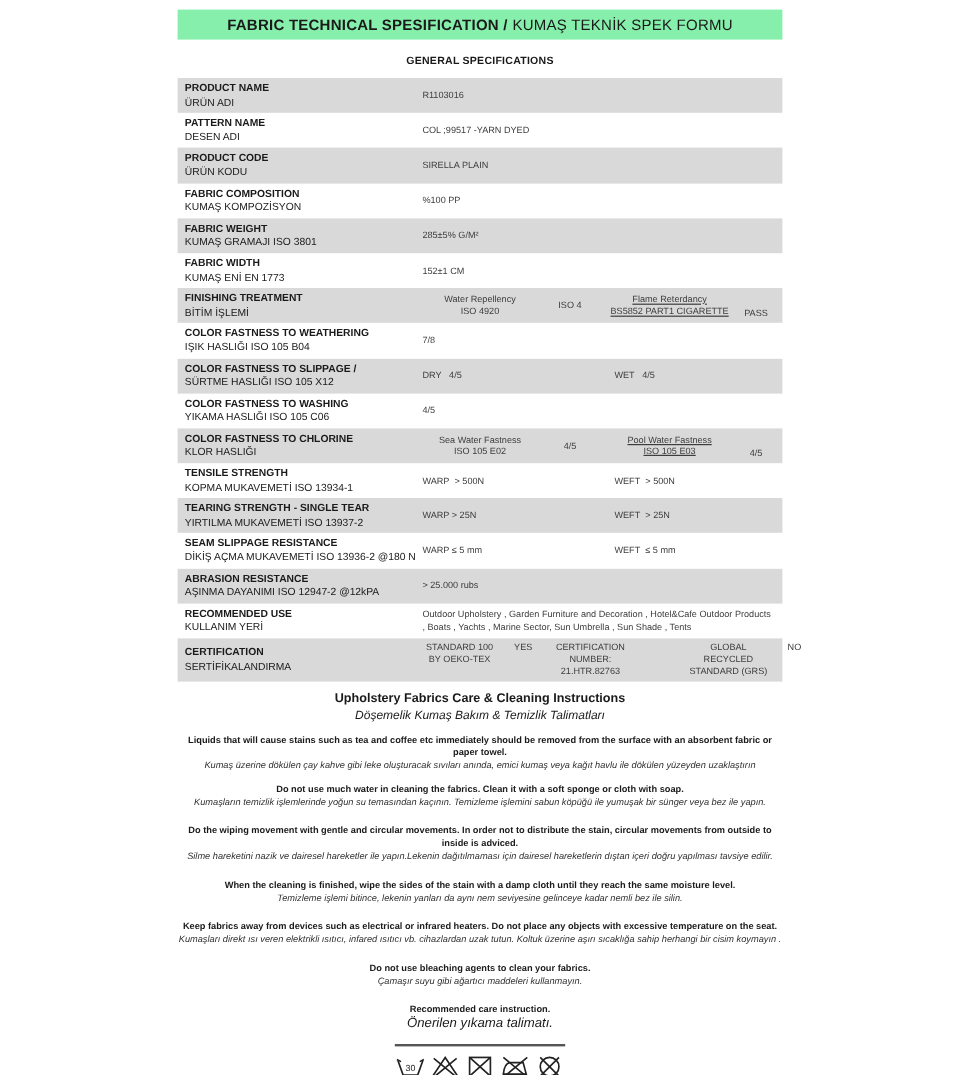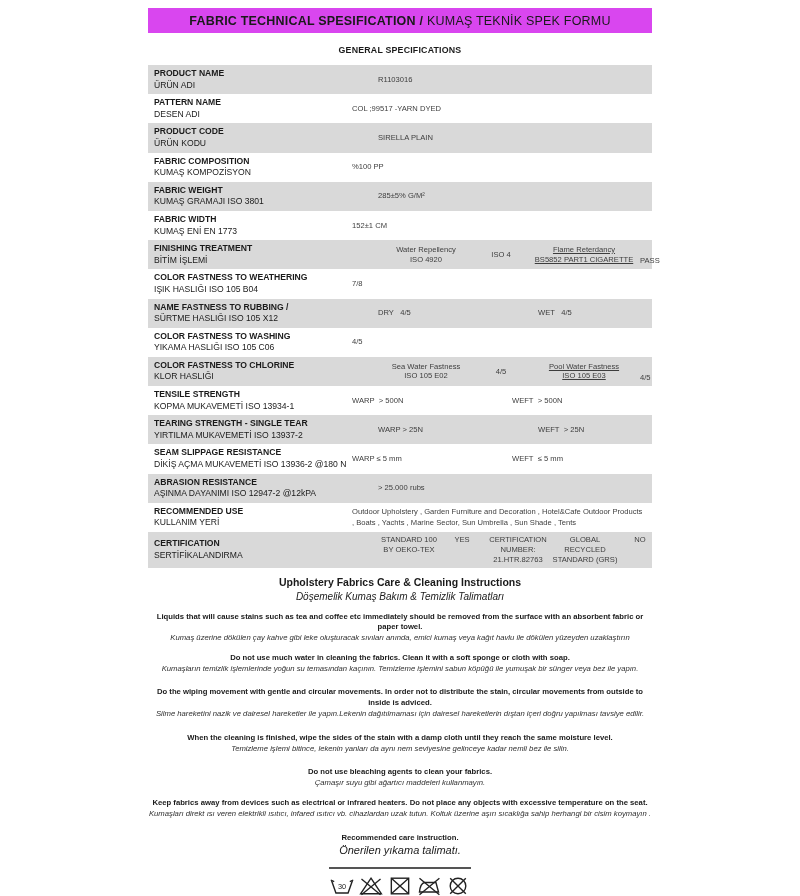--- a/index.html
+++ b/index.html
@@ -4,48 +4,48 @@
 <style>
   html,body{margin:0;padding:0;}
   body{
     width:800px;height:896px;background:#ffffff;overflow:hidden;
     font-family:"Liberation Sans",sans-serif;color:#1a1a1a;
     -webkit-font-smoothing:antialiased;
   }
   .page{width:504px;margin:0 auto;padding-top:8px;}
   
   .titlebar{
-    background:#d946ef;height:25px;display:flex;align-items:center;justify-content:center;
+    background:#86efac;height:25px;display:flex;align-items:center;justify-content:center;
     font-size:12.5px;letter-spacing:.2px;white-space:nowrap;
   }
   .titlebar .b{font-weight:bold;margin-right:4px;}
   .gen-head{
     text-align:center;font-weight:bold;font-size:8.8px;margin:12px 0 10px 0;letter-spacing:.2px;
   }
   
   .row{
     display:flex;min-height:29px;box-sizing:border-box;padding:3px 6px 3px 6px;align-items:center;
   }
-  .row.gray{background:#d9d9d9;gap:26px;}
+  .row.gray{background:#d9d9d9;}
   .lab{width:198px;flex:0 0 198px;line-height:1.35;}
   .lab .en{font-weight:bold;font-size:8.6px;}
   .lab .tr{font-size:8.6px;}
   .vals{flex:1;display:flex;align-items:center;font-size:7.6px;color:#3d3d3d;line-height:1.3;}
   .vals.single span{display:block;}
   .vals.pair span:first-child{width:160px;flex:0 0 160px;}
   .cells{justify-content:flex-start;}
   .cell{text-align:center;}
   .c1{width:96px;flex:0 0 96px;}
   .c2{width:54px;flex:0 0 54px;}
   .c3{width:112px;flex:0 0 112px;text-decoration:underline;}
   .c4{flex:1;margin-top:12px;}
   .k1{width:62px;flex:0 0 62px;}
   .k2{width:44px;flex:0 0 44px;}
   .k3{width:68px;flex:0 0 68px;}
-  .k4{width:66px;flex:0 0 66px;}
+  .k4{width:66px;flex:0 0 66px;margin-left:48px;}
   .k5{width:44px;flex:0 0 44px;}
   .vals .wrapval{line-height:1.45;}
   
   .care{margin-top:8px;text-align:center;}
   .care-title{font-weight:bold;font-size:10.5px;margin-bottom:3px;}
   .care-sub{font-style:italic;font-size:10px;margin-bottom:10px;}
   .cb{margin-bottom:9px;line-height:1.4;}
   .cb .en{font-weight:bold;font-size:7.7px;}
   .cb .tr{font-style:italic;font-size:7.7px;color:#2e2e2e;}
   .cb.sp{margin-bottom:13px;}
@@ -148,21 +148,21 @@
     <div class="lab">
         <div class="en">COLOR FASTNESS TO WEATHERING</div>
         <div class="tr">IŞIK HASLIĞI ISO 105 B04</div>
       </div>
     <div class="vals single">
         <span>7/8</span>
       </div>
   </div>
   <div class="row gray">
     <div class="lab">
-        <div class="en">NAME FASTNESS TO RUBBING /</div>
+        <div class="en">COLOR FASTNESS TO SLIPPAGE /</div>
         <div class="tr">SÜRTME HASLIĞI ISO 105 X12</div>
       </div>
     <div class="vals pair">
         <span>DRY&nbsp;&nbsp;&nbsp;4/5</span>
         <span>WET&nbsp;&nbsp;&nbsp;4/5</span>
       </div>
   </div>
   <div class="row">
     <div class="lab">
         <div class="en">COLOR FASTNESS TO WASHING</div>
@@ -276,28 +276,28 @@
       <div class="tr">Kumaşların temizlik işlemlerinde yoğun su temasından kaçının. Temizleme işlemini sabun köpüğü ile yumuşak bir sünger veya bez ile yapın.</div>
     </div>
     <div class="cb sp">
       <div class="en">Do the wiping movement with gentle and circular movements. In order not to distribute the stain, circular movements from outside to inside is adviced.</div>
       <div class="tr">Silme hareketini nazik ve dairesel hareketler ile yapın.Lekenin dağıtılmaması için dairesel hareketlerin dıştan içeri doğru yapılması tavsiye edilir.</div>
     </div>
     <div class="cb sp">
       <div class="en">When the cleaning  is finished, wipe the sides of the stain with a damp cloth until they reach the same moisture level.</div>
       <div class="tr">Temizleme işlemi bitince, lekenin yanları da aynı nem seviyesine gelinceye kadar nemli bez ile silin.</div>
     </div>
+    <div class="cb sp">
+      <div class="en">Keep fabrics  away from devices such as electrical or infrared heaters. Do not place any objects with excessive temperature on the seat.</div>
+      <div class="tr">Kumaşları direkt ısı veren elektrikli ısıtıcı, infared ısıtıcı  vb. cihazlardan uzak tutun. Koltuk üzerine aşırı sıcaklığa sahip herhangi bir cisim koymayın .</div>
+    </div>
     <div class="cb">
       <div class="en">Do not use bleaching agents to clean your fabrics.</div>
       <div class="tr">Çamaşır suyu gibi ağartıcı maddeleri kullanmayın.</div>
     </div>
-    <div class="cb sp">
-      <div class="en">Keep fabrics  away from devices such as electrical or infrared heaters. Do not place any objects with excessive temperature on the seat.</div>
-      <div class="tr">Kumaşları direkt ısı veren elektrikli ısıtıcı, infared ısıtıcı  vb. cihazlardan uzak tutun. Koltuk üzerine aşırı sıcaklığa sahip herhangi bir cisim koymayın .</div>
-    </div>
 
     <div class="care-note">
       <div class="en">Recommended care instruction.</div>
       <div class="tr">Önerilen yıkama talimatı.</div>
     </div>
 
     <div class="symbols">
       <svg width="28" height="24" viewBox="0 0 30 26">
         <path d="M3 7 L8 21 L22 21 L27 7" fill="none" stroke="#222" stroke-width="1.6"></path>
         <path d="M2 6 L6 8 M28 6 L24 8" fill="none" stroke="#222" stroke-width="1.4"></path>

